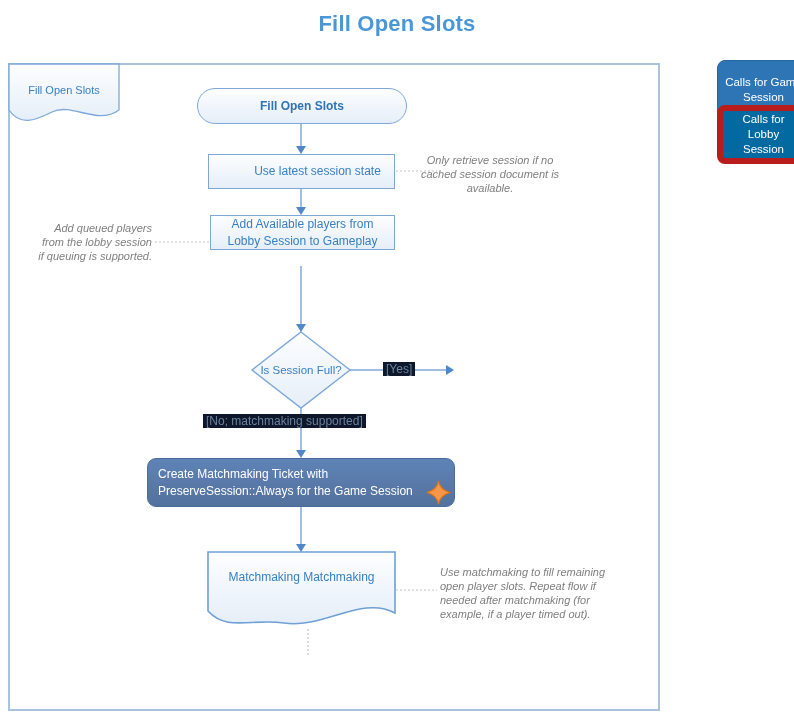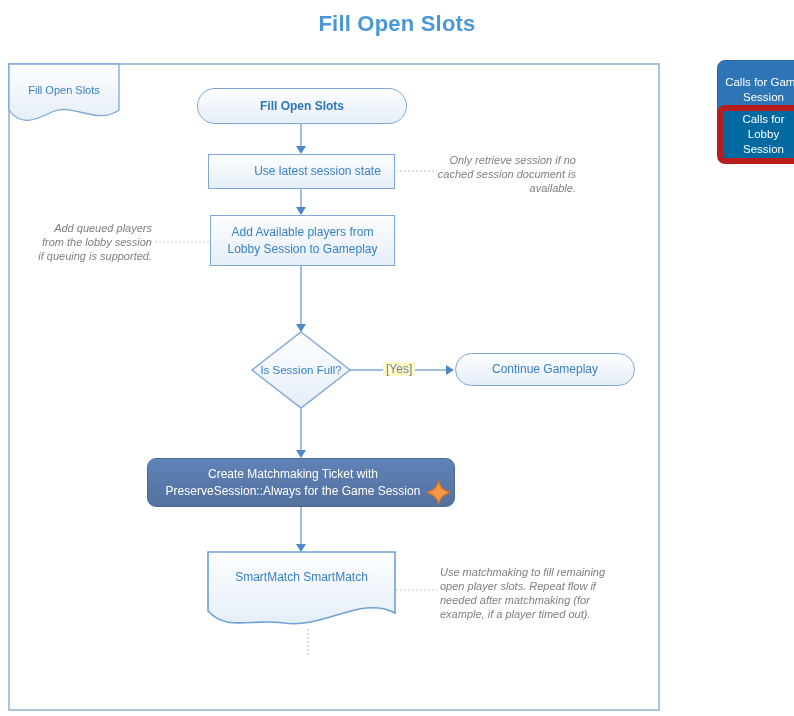--- a/index.html
+++ b/index.html
@@ -26,61 +26,61 @@
     display:flex; align-items:center; justify-content:center; text-align:center;
     color:#3880C4; font-size:12px; line-height:1.4;
     background:linear-gradient(180deg,#FDFEFF 0%, #E5EEF8 100%);
     border:1.5px solid #7FA8D8;
   }
   .start {
     left:197px; top:88px; width:210px; height:36px; border-radius:18px;
     font-weight:bold; color:#2E75B6;
   }
   .process1 { left:208px; top:154px; width:187px; height:35px;padding-left:32px; }
-  .process2 { left:210px; top:215px; width:185px; height:51px; padding:2px 8px; }
+  .process2 { left:210px; top:215px; width:185px; height:35px; padding:2px 8px; }
   .terminator2 { left:455px; top:353px; width:180px; height:33px; border-radius:17px; }
 
   .decision-text {
     position:absolute; left:259px; top:346px; width:84px; height:48px;
     display:flex; align-items:center; justify-content:center; text-align:right;
     color:#3880C4; font-size:11.5px; line-height:1.45;
   }
 
   .highlight {
     position:absolute; left:147px; top:458px; width:308px; height:49px;
     border-radius:9px; box-sizing:border-box;
     background:linear-gradient(180deg,#5F83B7 0%, #53719D 100%);
     border:1px solid #4A6C9B;
     color:#ffffff; font-size:12px; line-height:1.35;
-    display:flex; align-items:center; justify-content:center; text-align:center;
+    display:flex; align-items:center; justify-content:center; 
     padding:0 26px 0 10px;
   }
   .sparkle { position:absolute; right:3px; top:21px; }
 
   .smartmatch-text {
     position:absolute; left:216px; top:570px; width:171px; text-align:center;
     color:#3880C4; font-size:12px;
   }
 
   .frame-label-text {
     position:absolute; left:14px; top:84px; width:100px; text-align:center;
     color:#3880C4; font-size:11px;
   }
 
   .annotation {
     position:absolute; font-style:italic; font-size:11px; color:#7F7F7F;
     line-height:14px;
   }
-  .ann1 { left:436px; top:153px; width:140px; text-align:right; }
+  .ann1 { left:420px; top:153px; width:140px; text-align:center; }
   .ann2 { left:38px; top:221px; width:114px; text-align:right; }
   .ann3 { left:440px; top:565px; width:172px; text-align:left; }
   .ann4 { left:238px; top:659px; width:126px; text-align:center; }
 
   .edge-label {
-    position:absolute; font-size:12px; color:#6A82A0; background:#fef9c3;
+    position:absolute; font-size:12px; color:#6A82A0; background:#0f172a;
     padding:0 3px; white-space:nowrap;
   }
   .yes-label { left:383px; top:362px; }
   .no-label  { left:203px; top:414px; }
 
   .legend-box {
     position:absolute; left:697px; width:93px; height:59px; border-radius:8px;
     color:#ffffff; font-size:11.5px; line-height:1.3; box-sizing:border-box;
     display:flex; align-items:center; justify-content:center; text-align:center;
     padding:2px 6px;
@@ -141,32 +141,32 @@
   <div class="frame-label-text">Fill Open Slots</div>
 
   <div class="shape start">Fill Open Slots</div>
 
   <div class="shape process1">Use latest session state</div>
 
   <div class="shape process2">Add Available players from Lobby Session to Gameplay</div>
 
   <div class="decision-text">Is Session Full?</div>
 
-  <div class="shape terminator2">Continue Gameplay</div>
 
   <div class="highlight">
     <span>Create Matchmaking Ticket with PreserveSession::Always for the Game Session</span>
     <svg class="sparkle" width="25" height="25" viewBox="0 0 24 24">
       <path d="M12 1 Q13.6 9.4 23 12 Q13.6 14.6 12 23 Q10.4 14.6 1 12 Q10.4 9.4 12 1 Z" fill="#F79646" stroke="#DD7417" stroke-width="1.2" stroke-linejoin="round"></path>
     </svg>
   </div>
 
-  <div class="smartmatch-text">SmartMatch SmartMatch</div>
+  <div class="smartmatch-text">Matchmaking Matchmaking</div>
 
   <div class="edge-label yes-label">[Yes]</div>
+  <div class="edge-label no-label">[No; matchmaking supported]</div>
 
   <div class="annotation ann1">Only retrieve session if no cached session document is available.</div>
   <div class="annotation ann3">Use matchmaking to fill remaining open player slots. Repeat flow if needed after matchmaking (for example, if a player timed out).</div>
   <div class="annotation ann2">Add queued players from the lobby session if queuing is supported.</div>
 
   <div class="legend-box legend-game">Calls for Game Session</div>
   <div class="legend-box legend-lobby">Calls for Lobby Session</div>
 
 </div>
 

